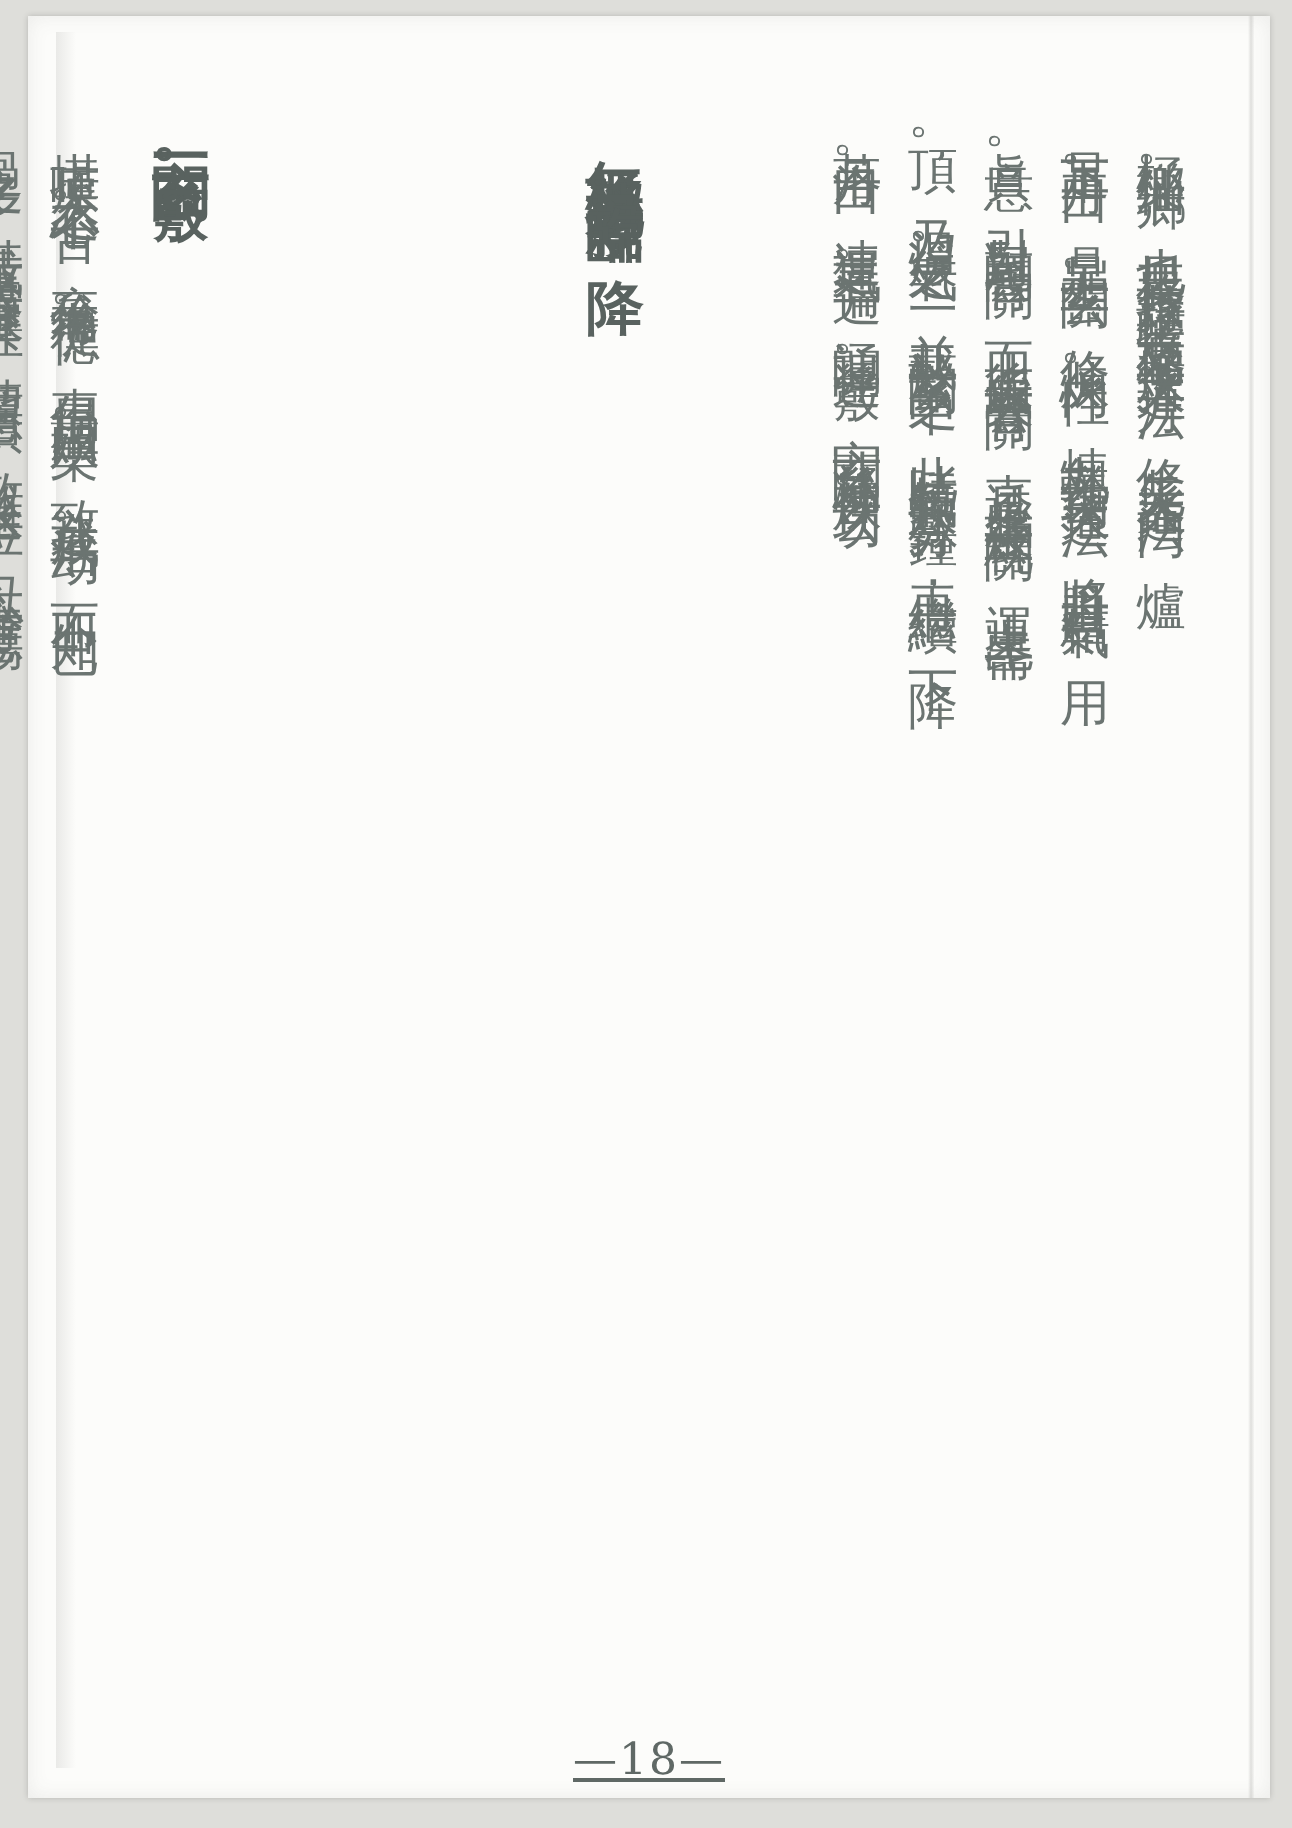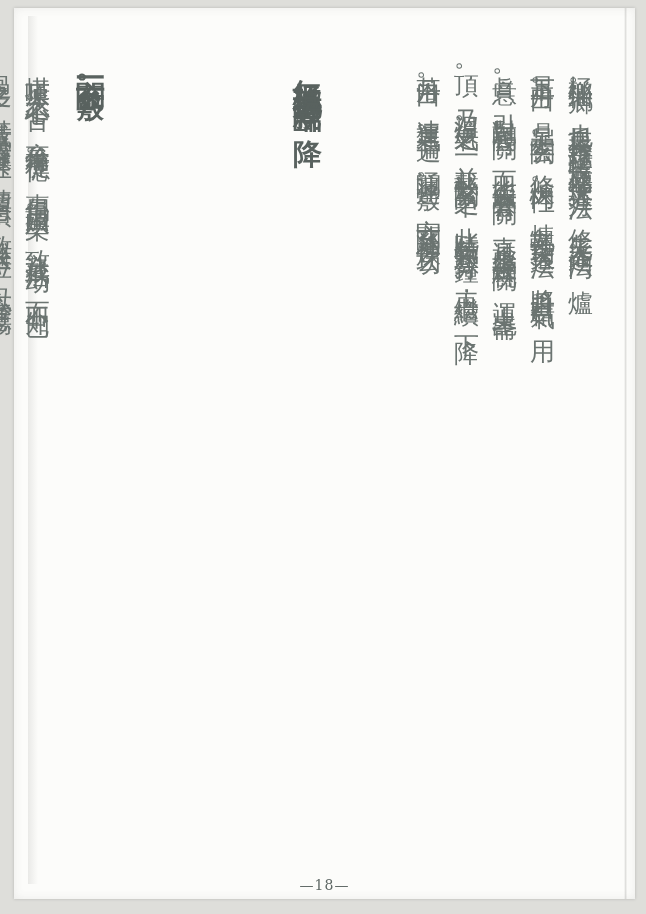--- a/index.html
+++ b/index.html
@@ -58,22 +58,23 @@
     font-size:29px;
     font-weight:bold;
     letter-spacing:3.5px;
     color:#59625f;
   }
   .page-number{
     position:absolute;
     left:0;right:0;bottom:6px;
     text-align:center;
     color:#5f6865;
-    font-size:14px;
+    font-size:22px;
     letter-spacing:1px;
+    text-decoration:underline;
   }
 </style>
 </head>
 <body>
 
 <div class="scan">
   <div class="paper">
     <div class="edge-shadow-left"></div>
 
     <div class="text-block">

